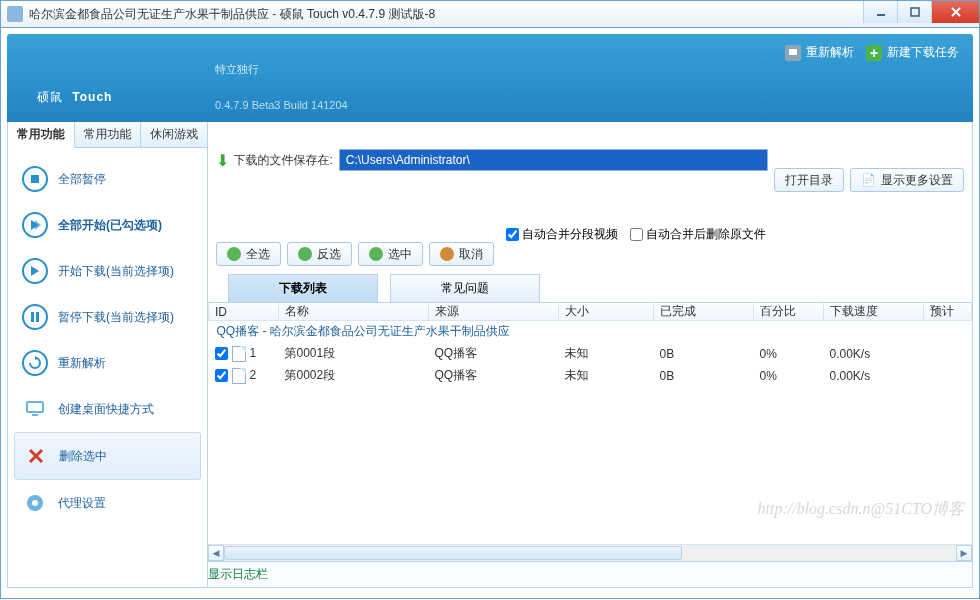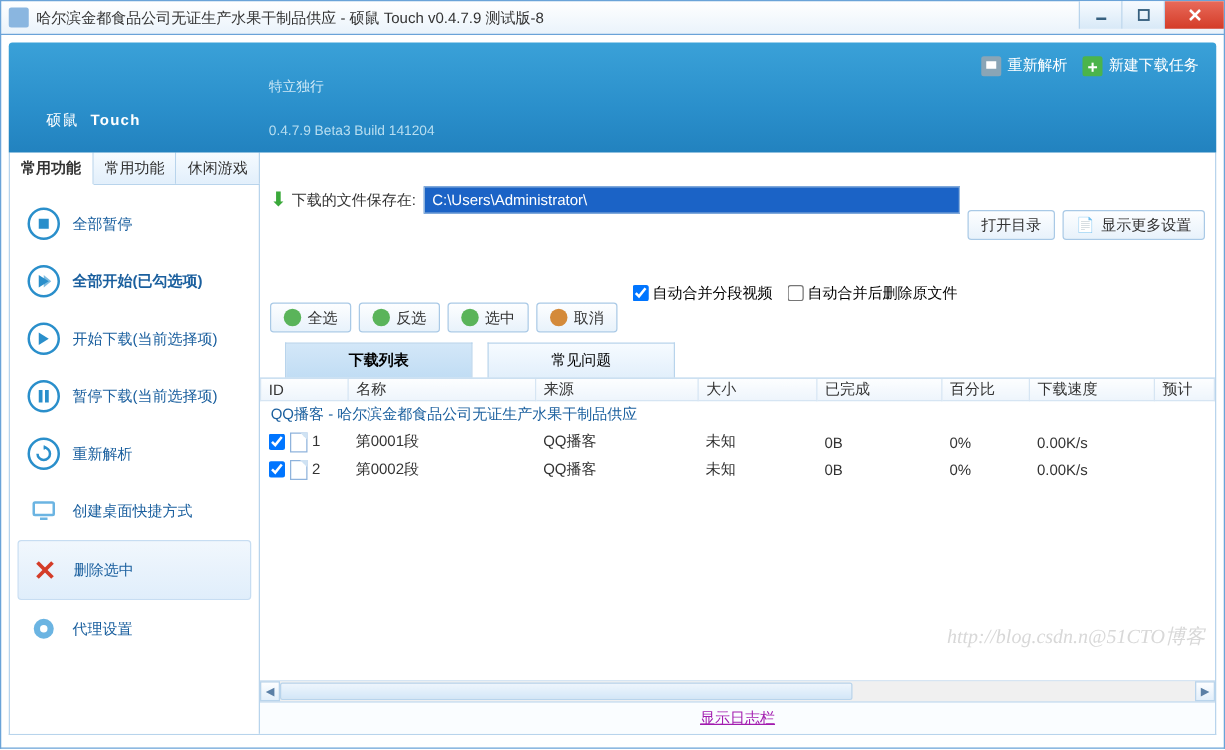--- a/index.html
+++ b/index.html
@@ -52,21 +52,21 @@
 td{height:22px;padding:0 6px;color:#333;}
 tr.group td{color:#1a5f9e;padding-left:8px;}
 .rowchk{width:13px;height:13px;vertical-align:middle;}
 .fileico{display:inline-block;width:14px;height:16px;background:#fff;border:1px solid #8fb3dc;vertical-align:middle;margin:0 4px;position:relative;}
 .fileico:after{content:"";position:absolute;right:-1px;top:-1px;border:3px solid transparent;border-top-color:#cfe2f3;border-right-color:#cfe2f3;}
 .hscroll{height:17px;background:#f0f0f0;border-top:1px solid #d6e5f3;position:relative;}
 .hscroll .thumb{position:absolute;left:16px;top:1px;height:14px;width:60%;background:linear-gradient(#eef5fc,#d3e7f8);border:1px solid #b8d4ec;border-radius:2px;}
 .hscroll .arr{position:absolute;top:0;width:16px;height:16px;background:linear-gradient(#fdfeff,#e2effb);border:1px solid #b8d4ec;display:flex;align-items:center;justify-content:center;font-size:9px;color:#5a7fa6;}
 .hscroll .arr.l{left:0;}
 .hscroll .arr.r{right:0;}
-.status{height:26px;border-top:1px solid #b8d4ec;text-align:center;line-height:25px;color:#a21caf;background:#fafdff;text-decoration:underline;}
+.status{height:26px;border-top:1px solid #b8d4ec;line-height:25px;color:#15803d;background:#fafdff;}
 .watermark{position:absolute;right:8px;bottom:24px;color:#d8d8d8;font-size:16px;font-style:italic;font-family:Georgia,serif;pointer-events:none;}
 .circ{width:14px;height:14px;border-radius:50%;display:inline-block;}
 </style>
 </head>
 <body>
 
 <div class="titlebar">
   <div class="ico"></div>
   <div class="t">哈尔滨金都食品公司无证生产水果干制品供应 - 硕鼠 Touch v0.4.7.9 测试版-8</div>
   <div class="winbtns">

